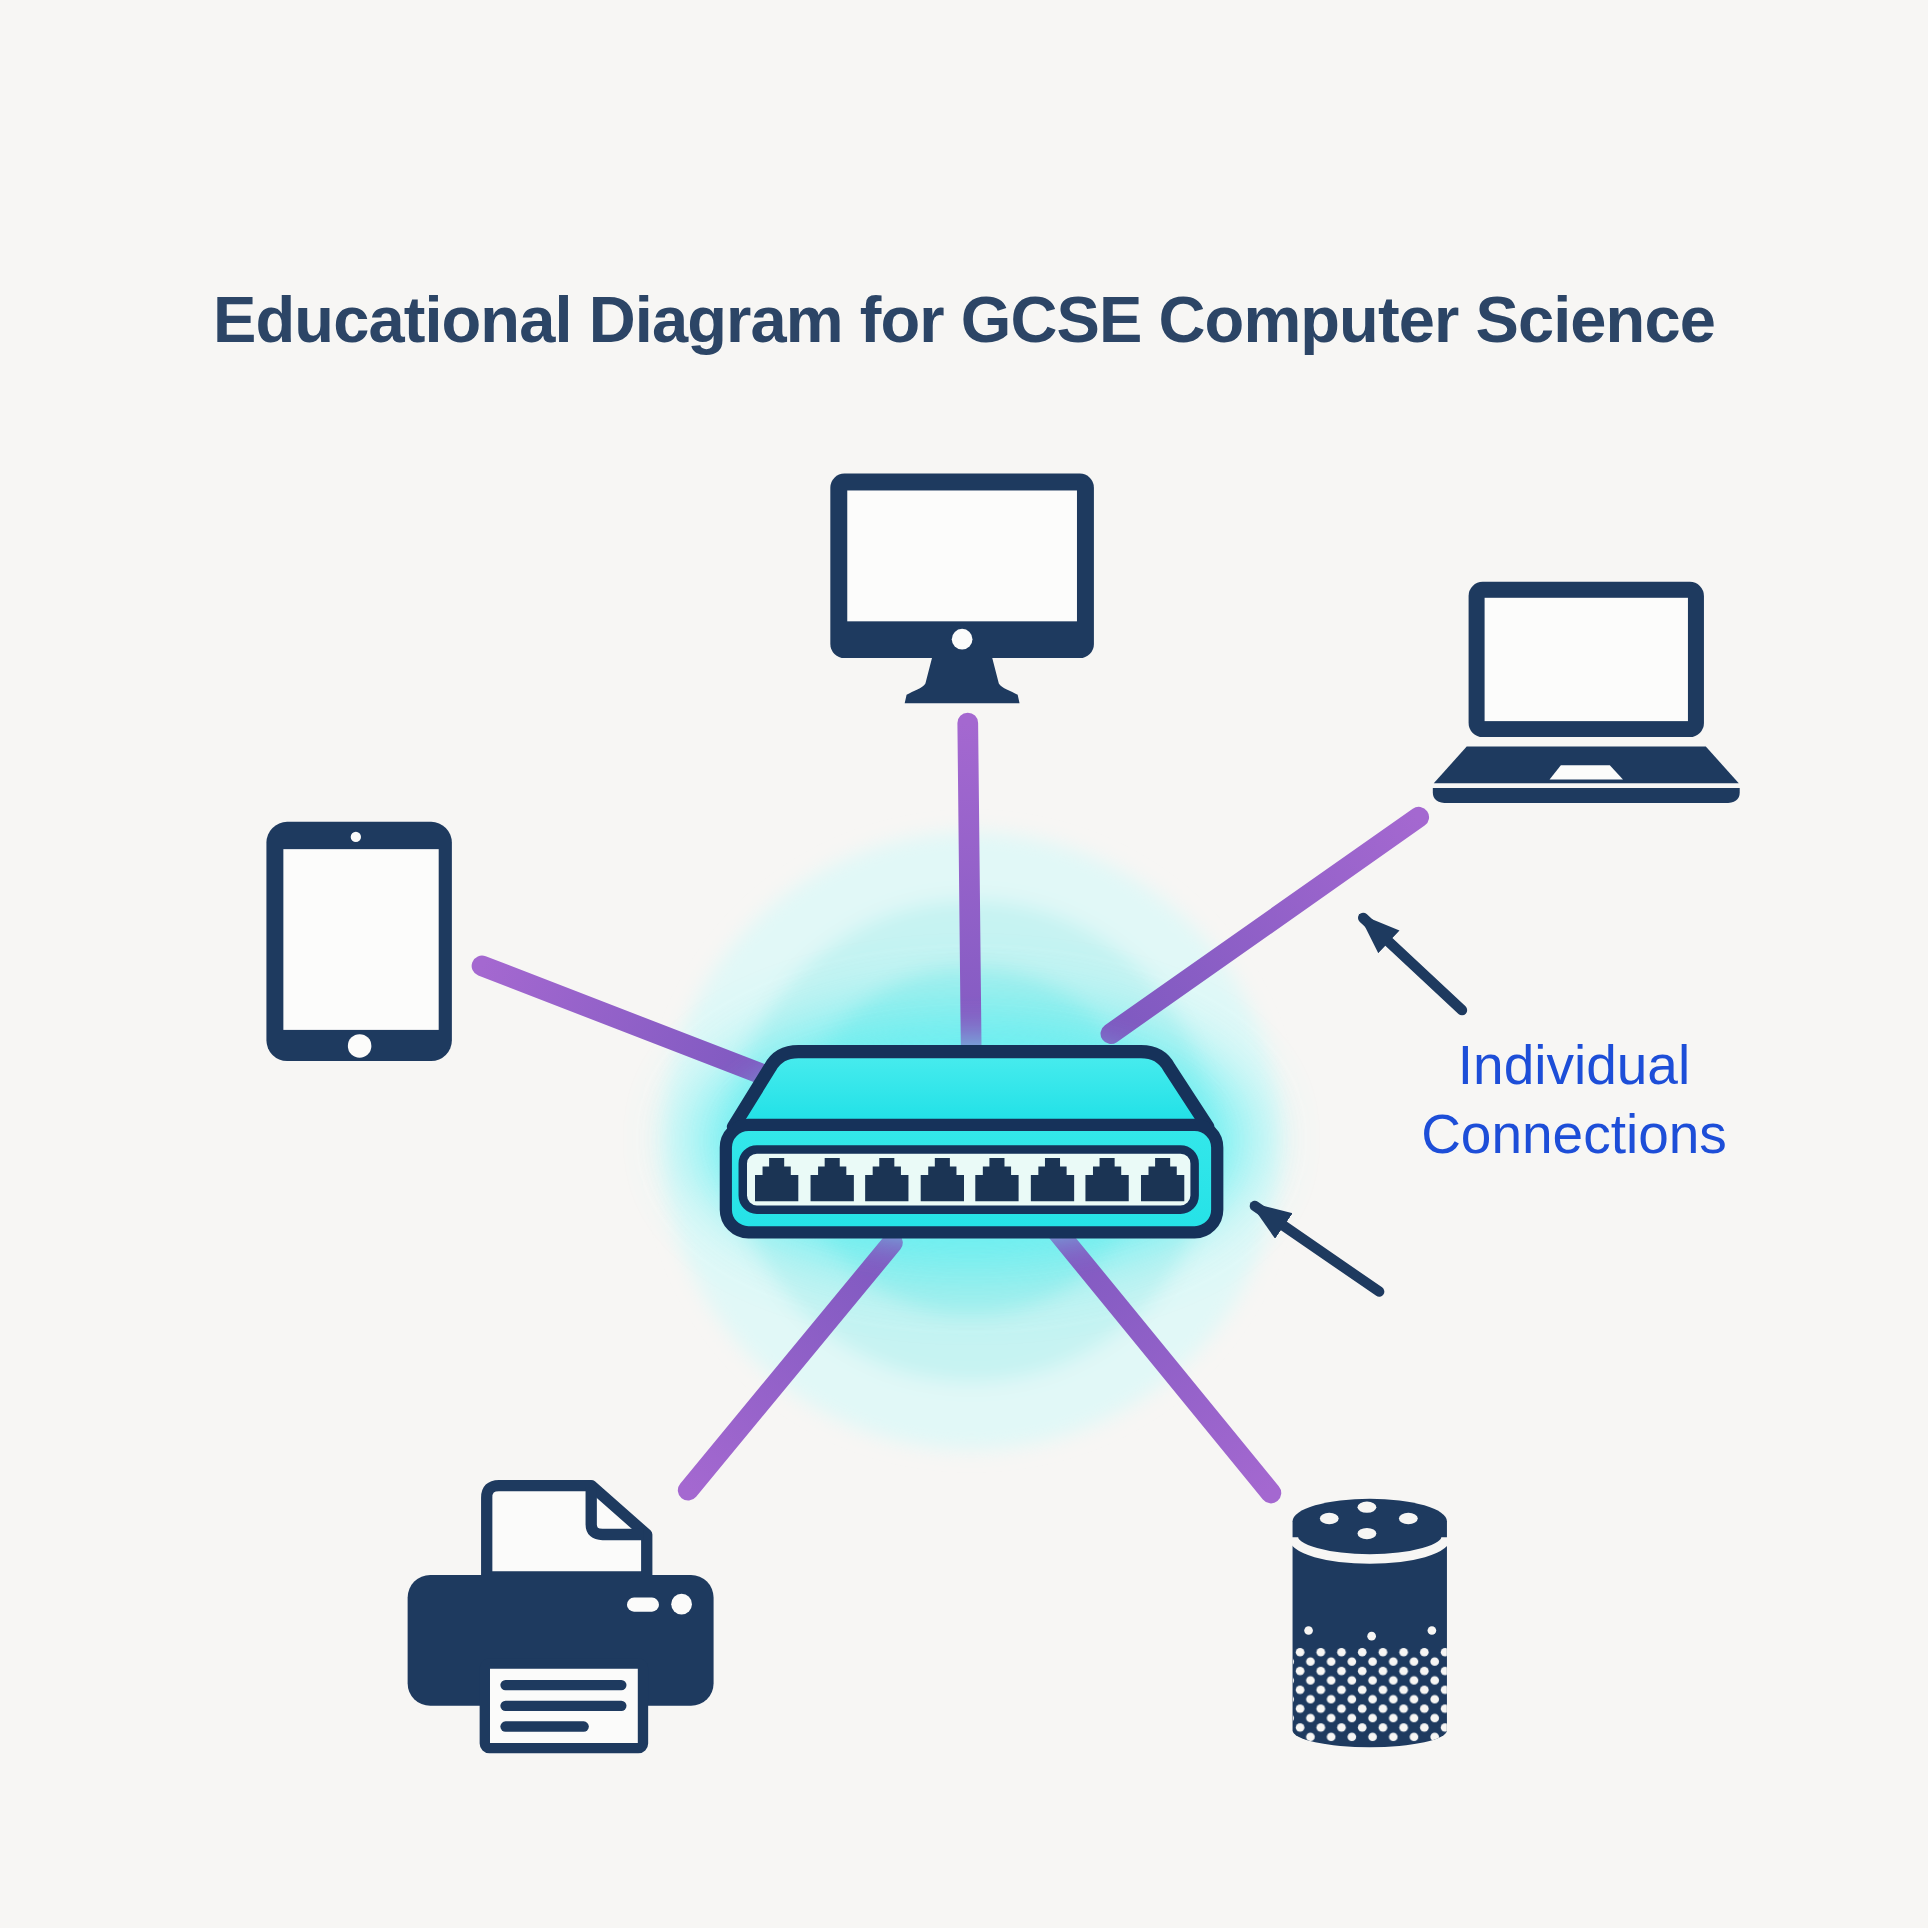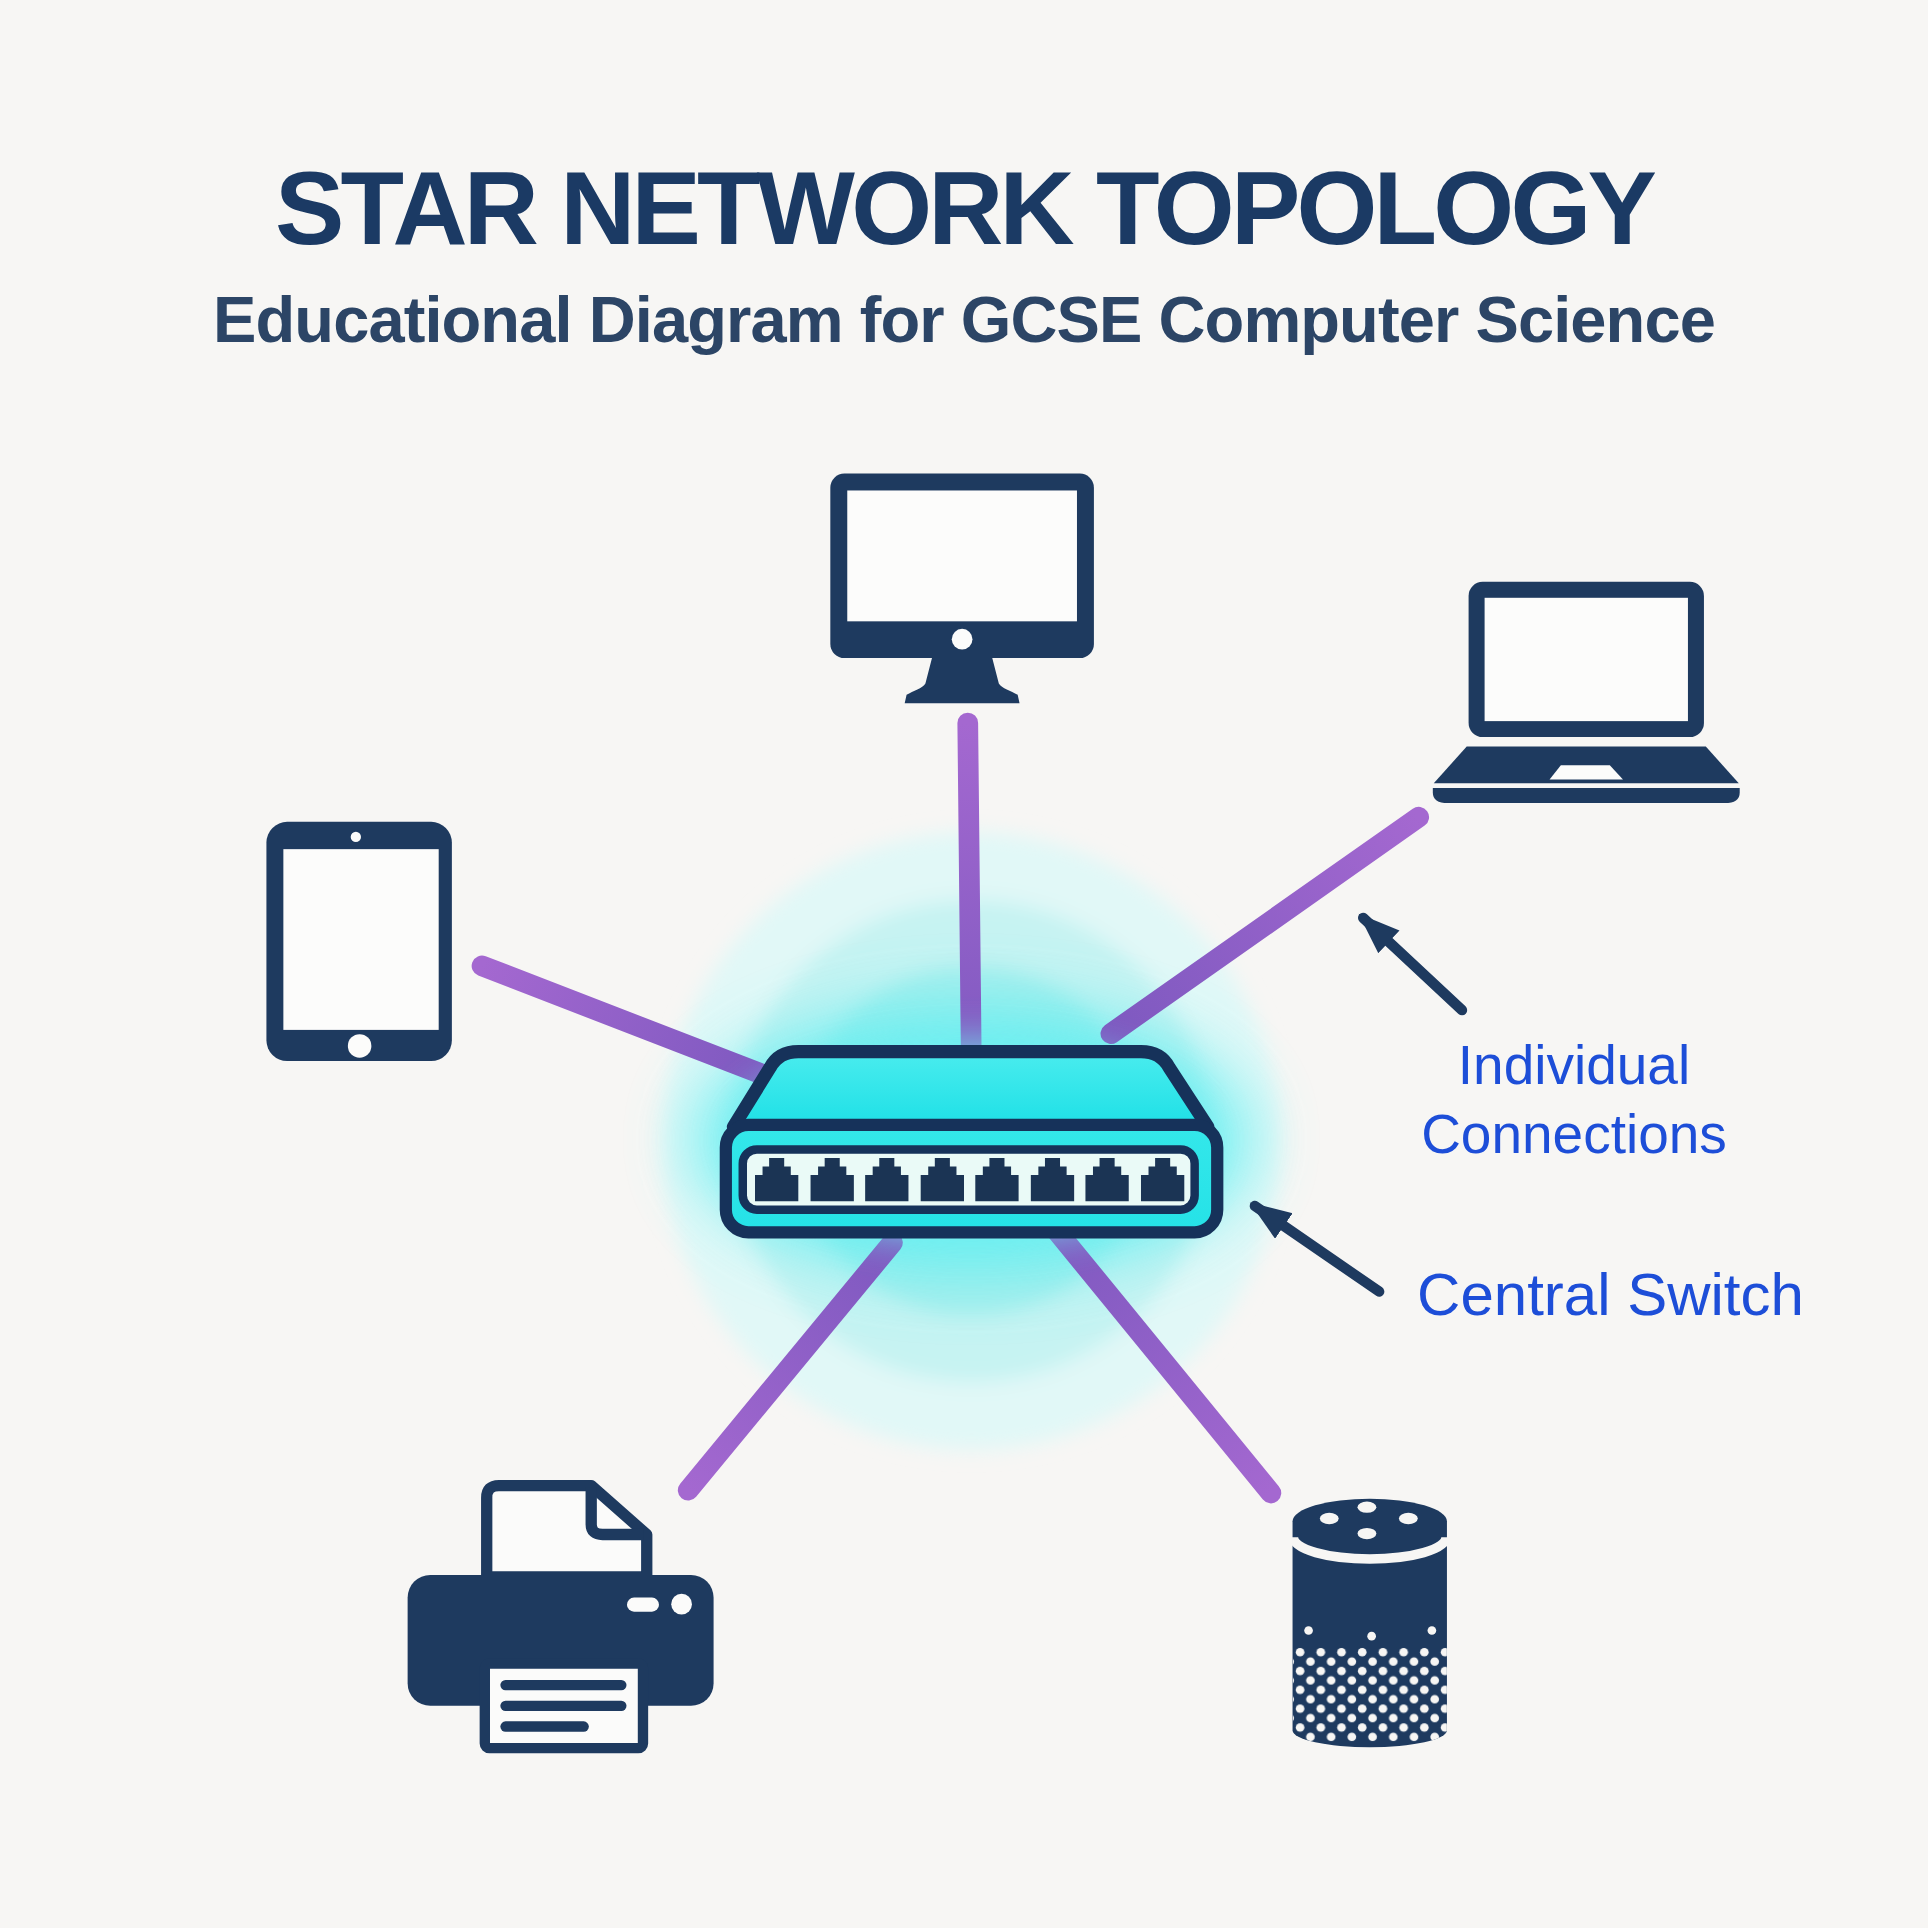--- a/index.html
+++ b/index.html
@@ -183,20 +183,18 @@
         <circle cx="1521" cy="1732" r="4.6" fill="#f7f6f4"></circle>
       </g>
     </g>
 
     <g stroke="#1e3a5f" stroke-width="11" stroke-linecap="round" fill="none">
       <line x1="1553" y1="1073" x2="1448" y2="975" marker-end="url(#arrowHead)"></line>
       <line x1="1465" y1="1372" x2="1333" y2="1281" marker-end="url(#arrowHead)"></line>
     </g>
   </svg>
 
-  <div class="title">STAR NETWORK TOPOLOGY</div>
   <div class="subtitle">Educational Diagram for GCSE Computer Science</div>
 
   <div class="label label-individual">Individual Connections</div>
-  <div class="label label-central">Central Switch</div>
 
 </div>
 
 
 </body></html>

